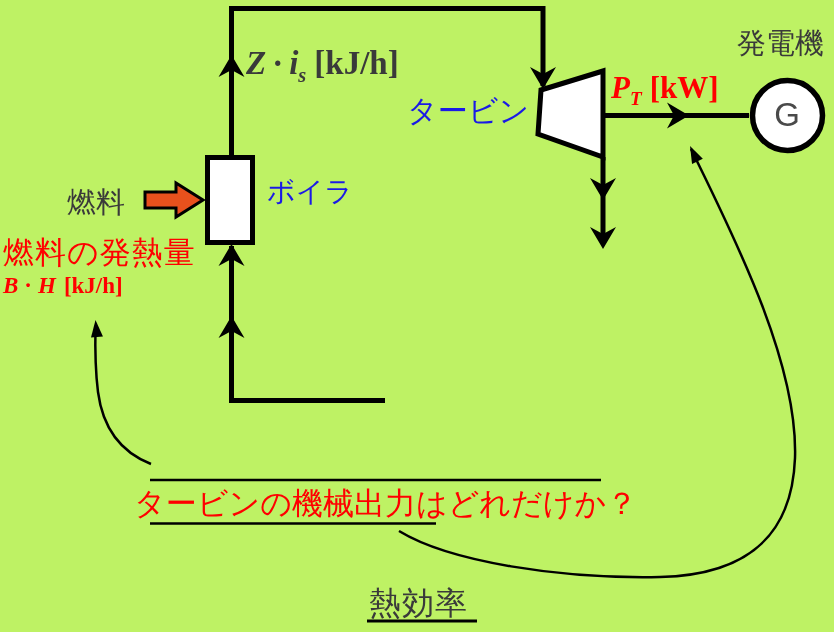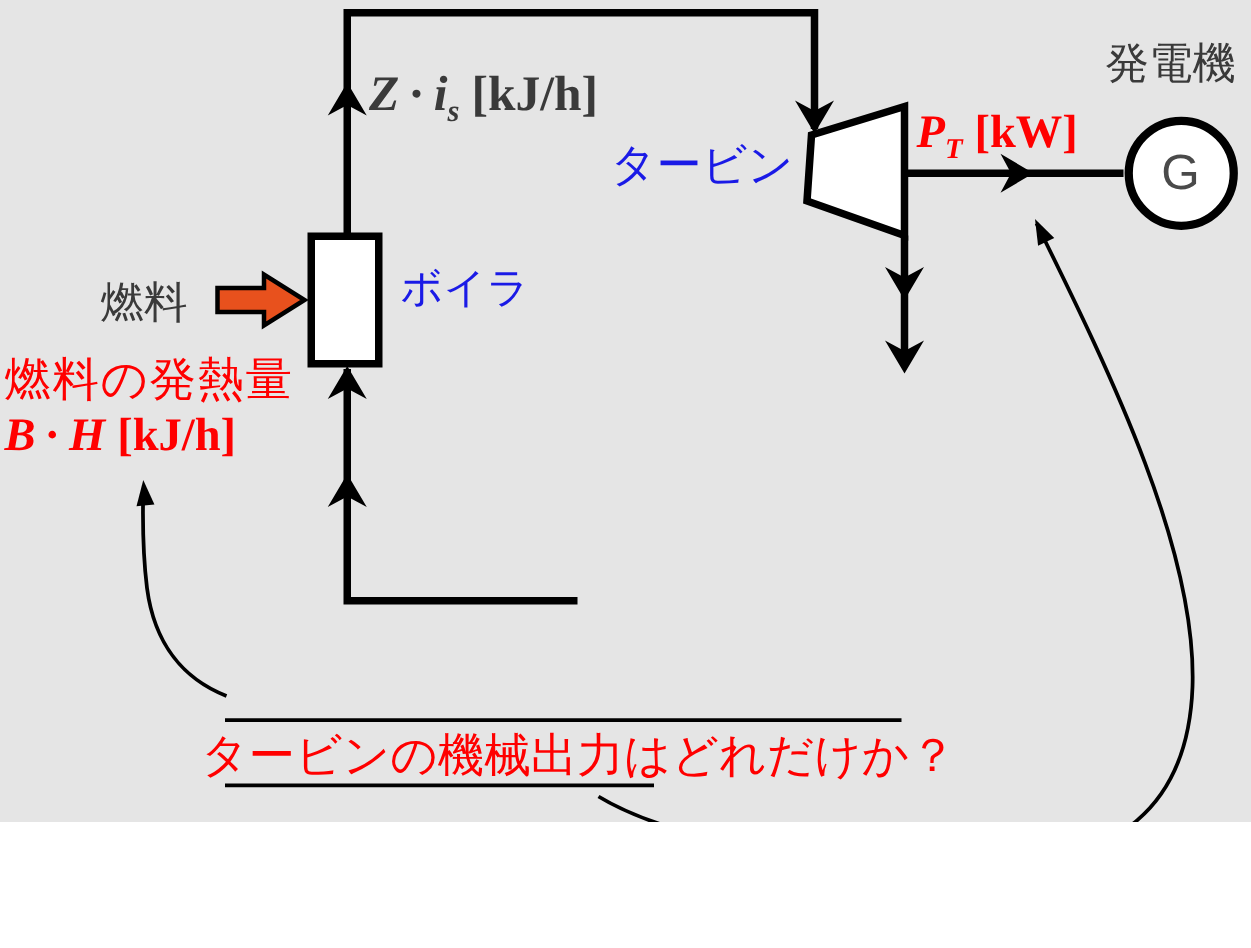--- a/index.html
+++ b/index.html
@@ -1,19 +1,19 @@
 <!DOCTYPE html>
 <html><head>
 <meta charset="utf-8">
 <style>
   html,body{margin:0;padding:0;background:#ffffff;}
   #canvas{
     position:relative;
-    width:834px;height:548px;
-    background:#e5e5e5;
+    width:834px;height:632px;
+    background:#bef264;
     overflow:hidden;
     font-family:"Liberation Sans", sans-serif;
   }
   #art{position:absolute;left:0;top:0;z-index:1;}
   .label{
     position:absolute;
     z-index:2;
     line-height:1;
     white-space:nowrap;
   }
@@ -90,21 +90,21 @@
   <div class="label jp gray" style="left:737px;top:29px;font-size:29px;">発電機</div>
 
   <div class="g-letter" style="left:765px;top:93px;">G</div>
 
   <div class="label jp blue" style="left:267px;top:178px;font-size:28px;">ボイラ</div>
 
   <div class="label jp gray" style="left:67px;top:188px;font-size:29px;">燃料</div>
 
   <div class="label jp red" style="left:3px;top:237px;font-size:31px;letter-spacing:1px;">燃料の発熱量</div>
 
-  <div class="label math" style="left:3px;top:274px;font-size:31px;color:#ff0000;">
+  <div class="label math" style="left:3px;top:274px;font-size:23px;color:#ff0000;">
     <span class="mi">B</span><span class="mdot">·</span><span class="mi">H</span><span class="munit">[kJ/h]</span>
   </div>
 
   <div class="label jp red" style="left:134px;top:488px;font-size:31px;">タービンの機械出力はどれだけか？</div>
 
   <div class="label jp gray" style="left:369px;top:587px;font-size:32px;letter-spacing:1px;">熱効率</div>
 
 </div>
 
 </body></html>

